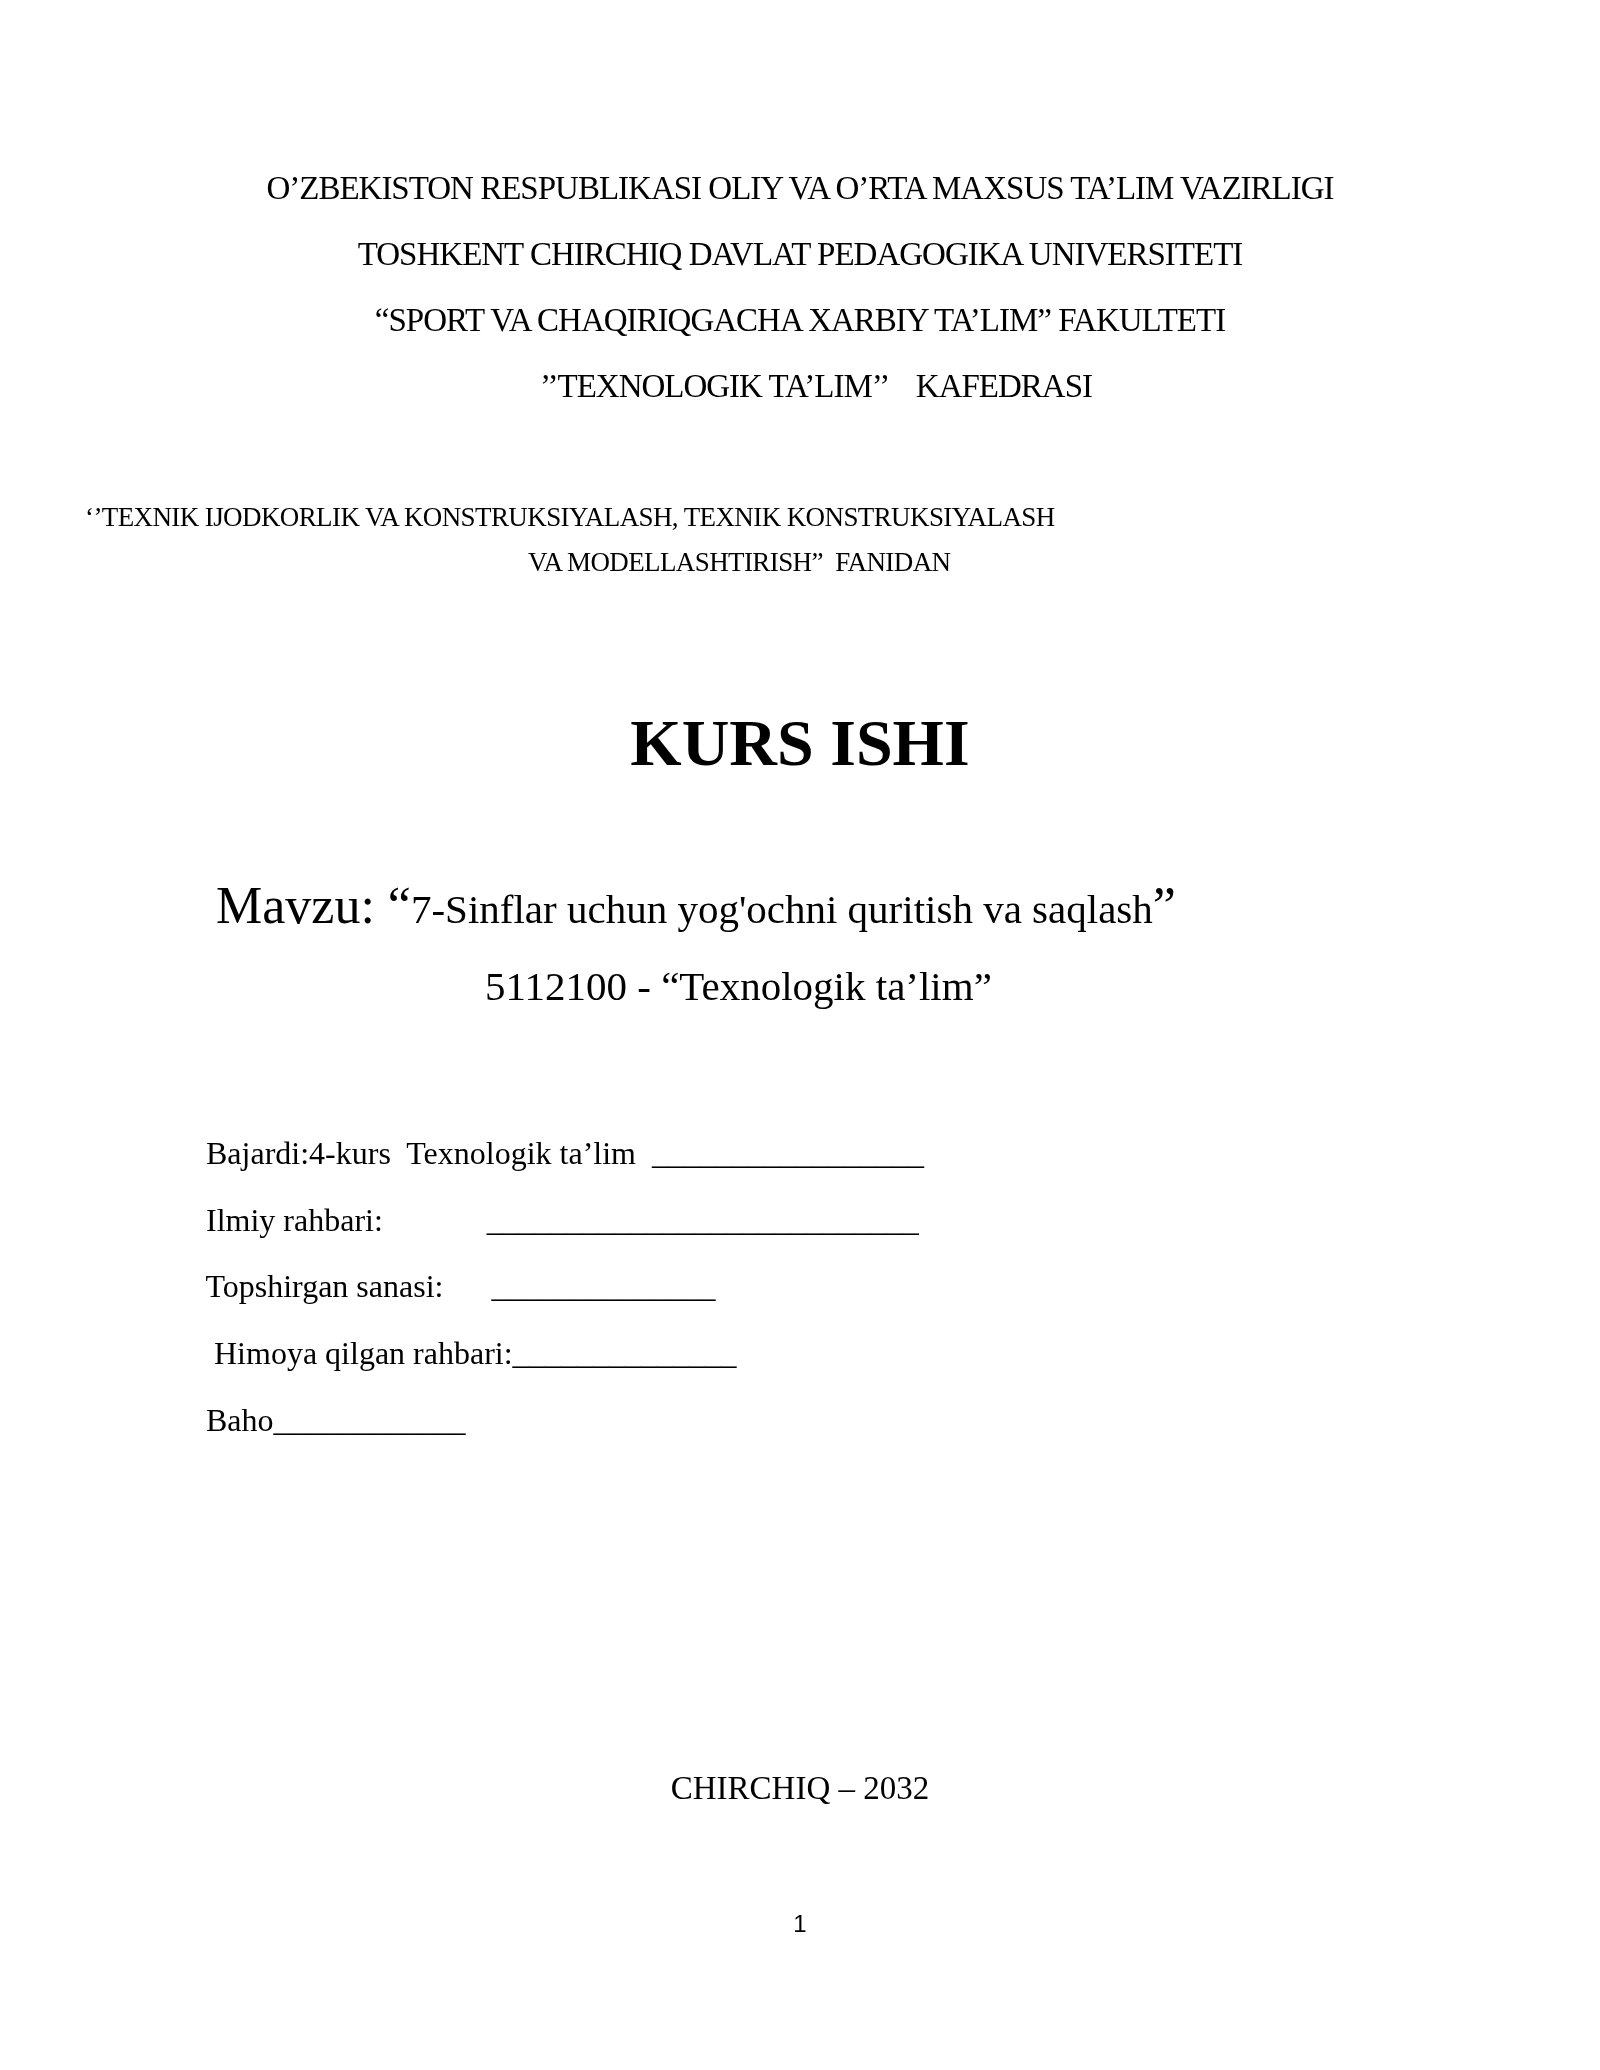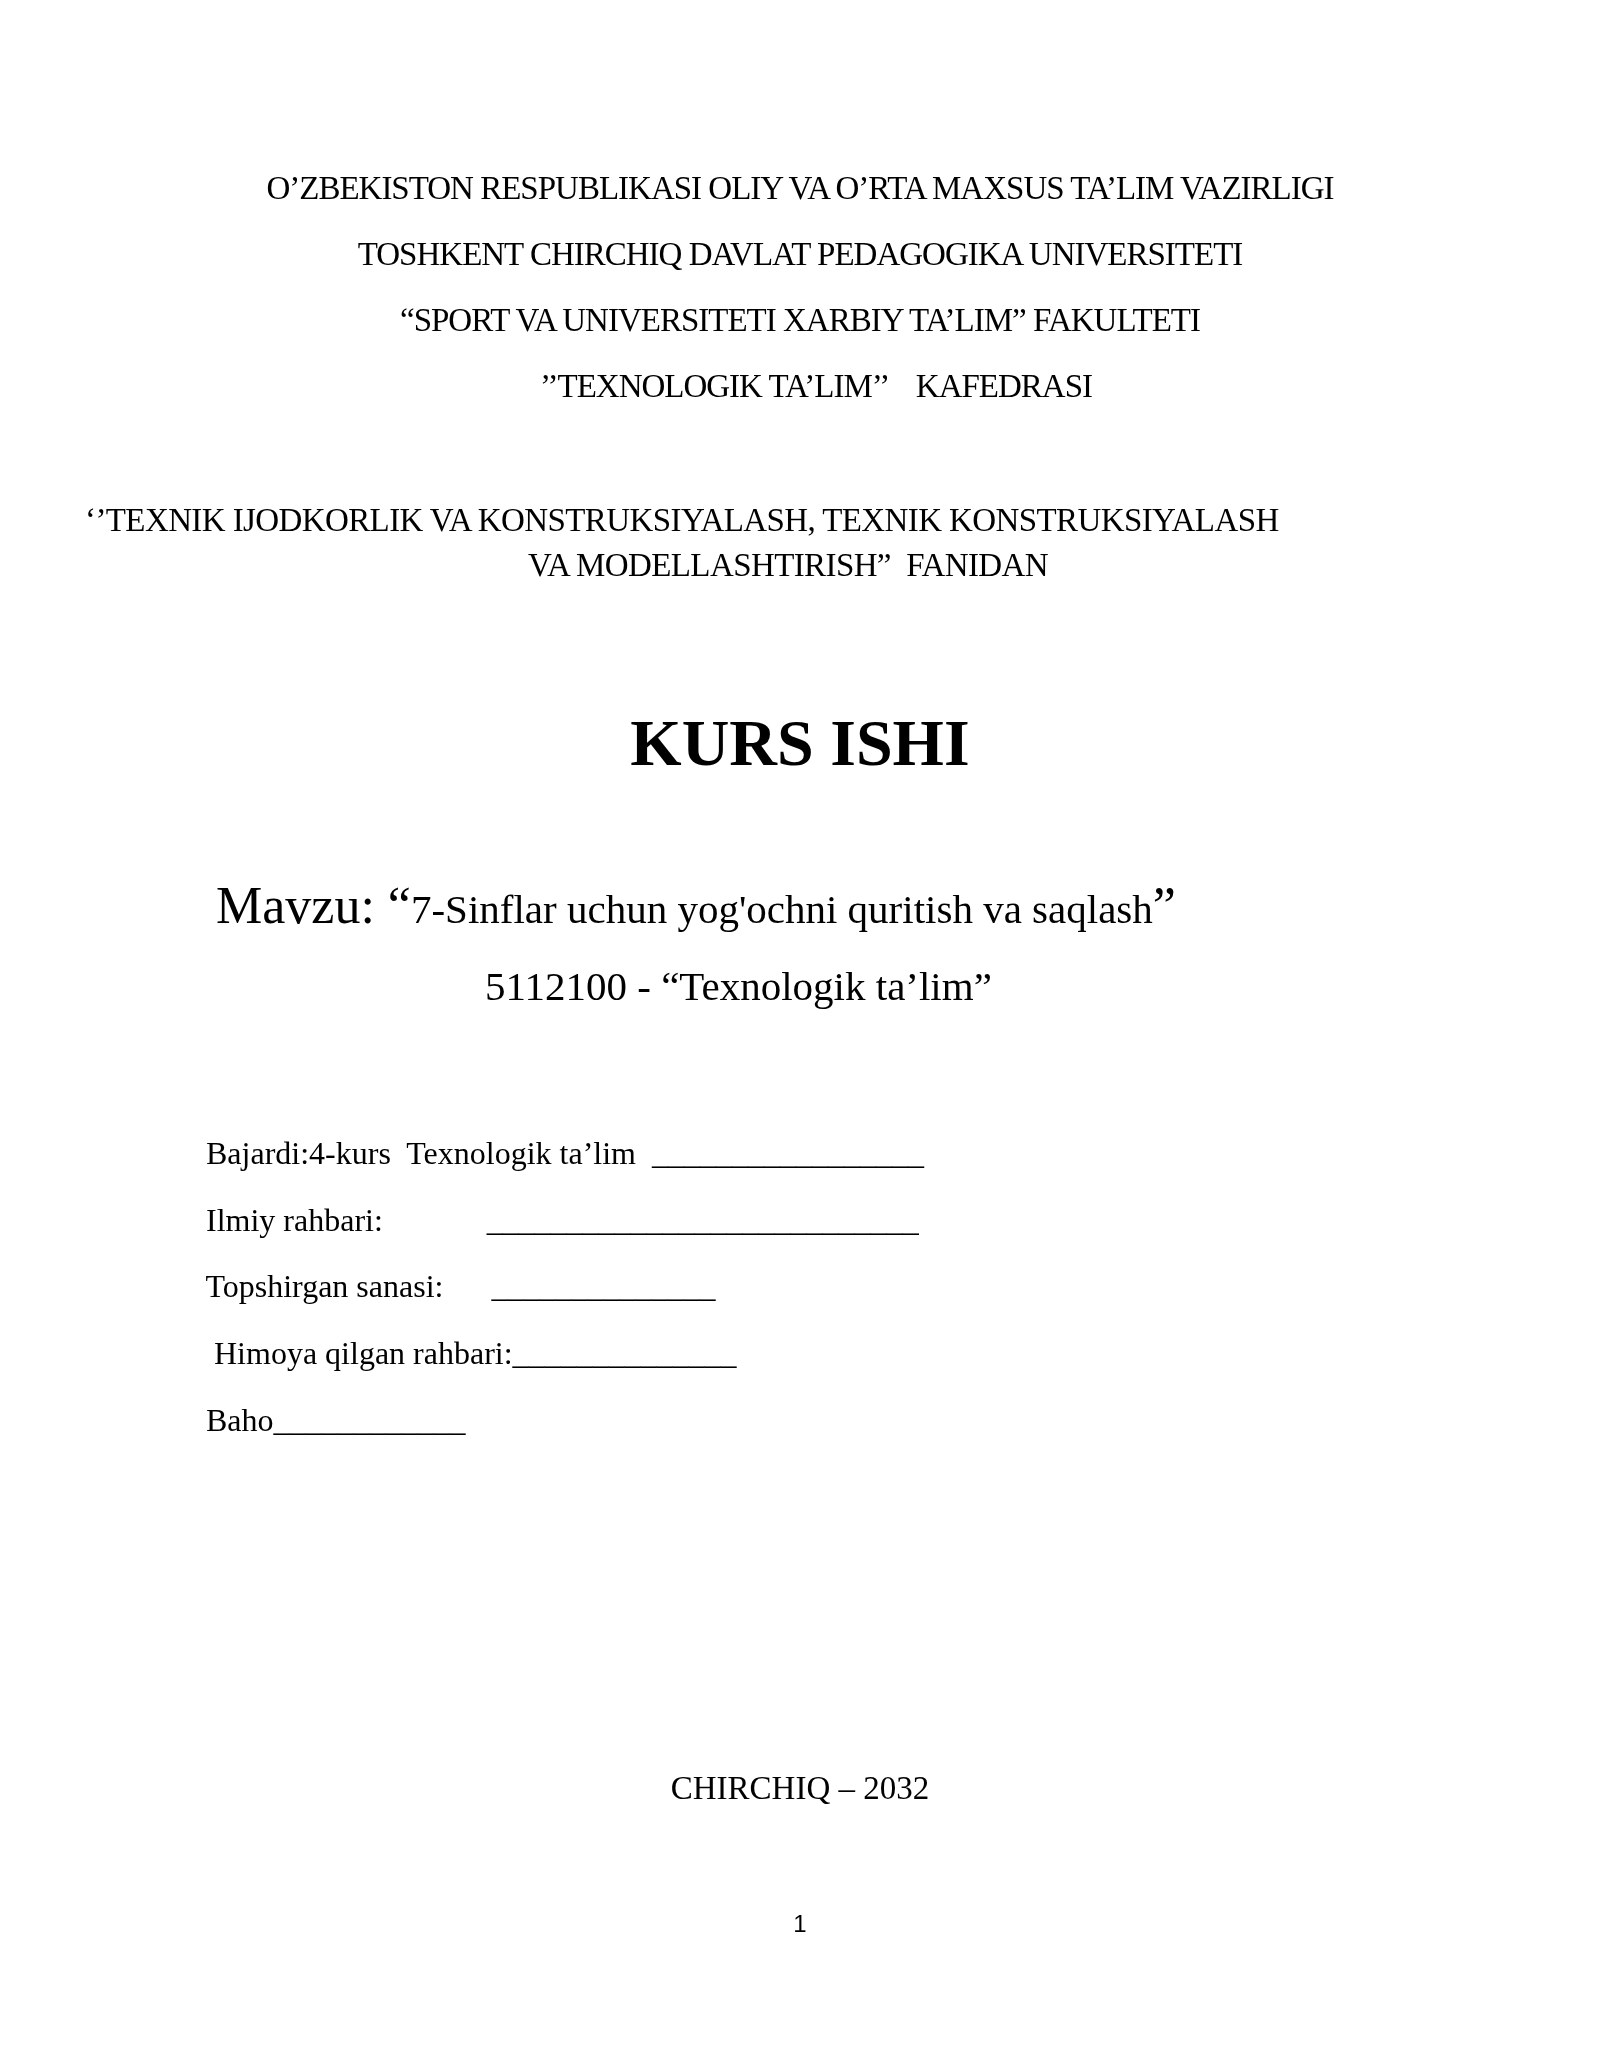--- a/index.html
+++ b/index.html
@@ -1,35 +1,35 @@
 <!DOCTYPE html>
 <html><head>
 <meta charset="utf-8">
 <style>
   html, body { margin: 0; padding: 0; background: #ffffff; }
   body { width: 1600px; height: 2070px; position: relative; overflow: hidden;
          font-family: "Liberation Serif", serif; color: #000; }
   .line { position: absolute; white-space: pre; line-height: 1; }
   .center { left: 0; width: 1600px; text-align: center; }
   .hdr { font-size: 33px; letter-spacing: -1px; }
-  .subject { font-size: 33px; letter-spacing: -0.6px; }
+  .subject { font-size: 27px; letter-spacing: -0.6px; }
   .title { font-size: 66px; font-weight: bold; }
   .topic-big { font-size: 52px; }
   .topic-small { font-size: 41px; }
   .code { font-size: 41px; }
   .form { font-size: 32px; left: 190px; text-align: right; }
   .city { font-size: 33px; }
   .pagenum { font-family: "Liberation Sans", sans-serif; font-size: 24px; }
 </style>
 </head>
 <body>
 
 <div class="line center hdr" style="top:172px;">O’ZBEKISTON RESPUBLIKASI OLIY VA O’RTA MAXSUS TA’LIM VAZIRLIGI</div>
 <div class="line center hdr" style="top:238px;">TOSHKENT CHIRCHIQ DAVLAT PEDAGOGIKA UNIVERSITETI</div>
-<div class="line center hdr" style="top:304px;">“SPORT VA UNIVERSITETI XARBIY TA’LIM” FAKULTETI</div>
+<div class="line center hdr" style="top:304px;">“SPORT VA CHAQIRIQGACHA XARBIY TA’LIM” FAKULTETI</div>
 <div class="line center hdr" style="top:370px;margin-left:16px;">’’TEXNOLOGIK TA’LIM’’    KAFEDRASI</div>
 
 <div class="line subject" style="top:504px; left:85px;">‘’TEXNIK IJODKORLIK VA KONSTRUKSIYALASH, TEXNIK KONSTRUKSIYALASH</div>
 <div class="line subject" style="top:549px; left:528px;">VA MODELLASHTIRISH”  FANIDAN</div>
 
 <div class="line center title" style="top:686px;margin-top:24px;">KURS ISHI</div>
 
 <div class="line" style="top:864px; left:208px;">
   <span class="topic-big">Mavzu: “</span><span class="topic-small">7-Sinflar uchun yog'ochni quritish va saqlash</span><span class="topic-big">”</span>
 </div>

